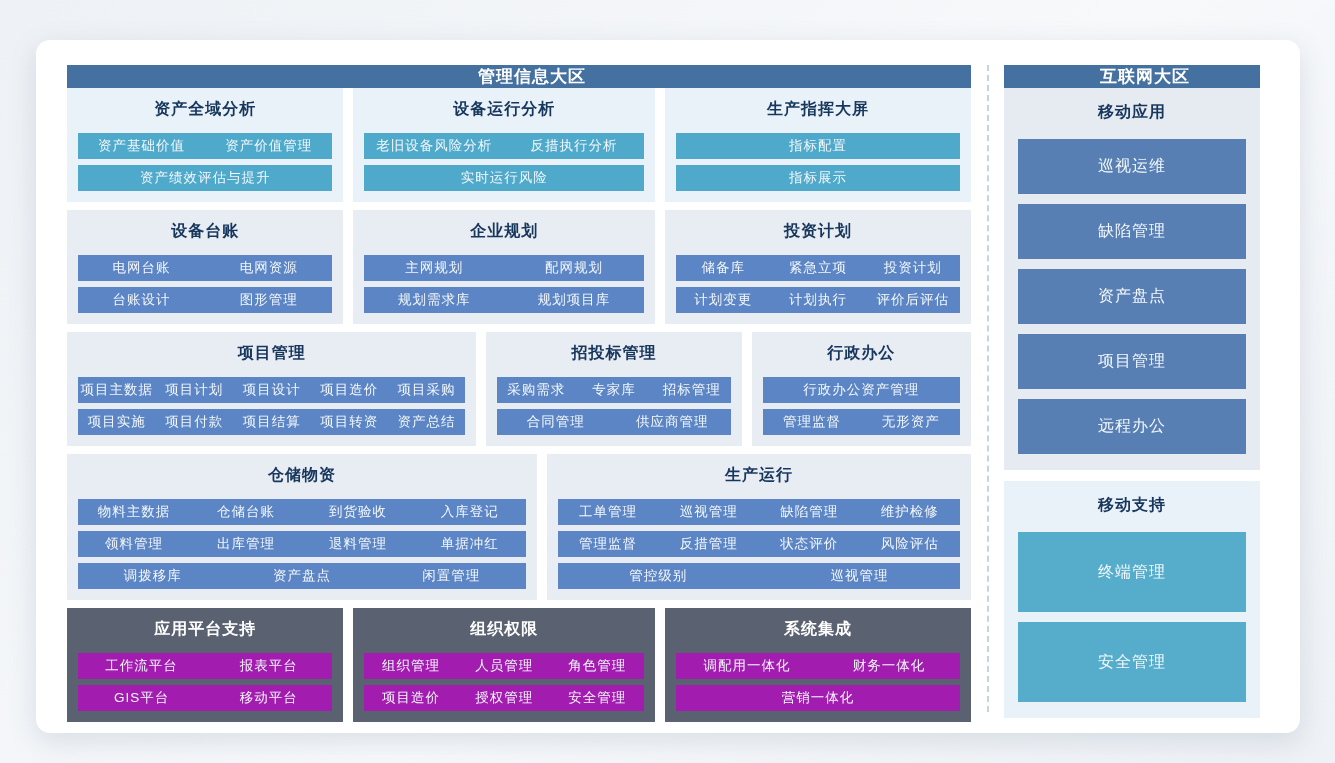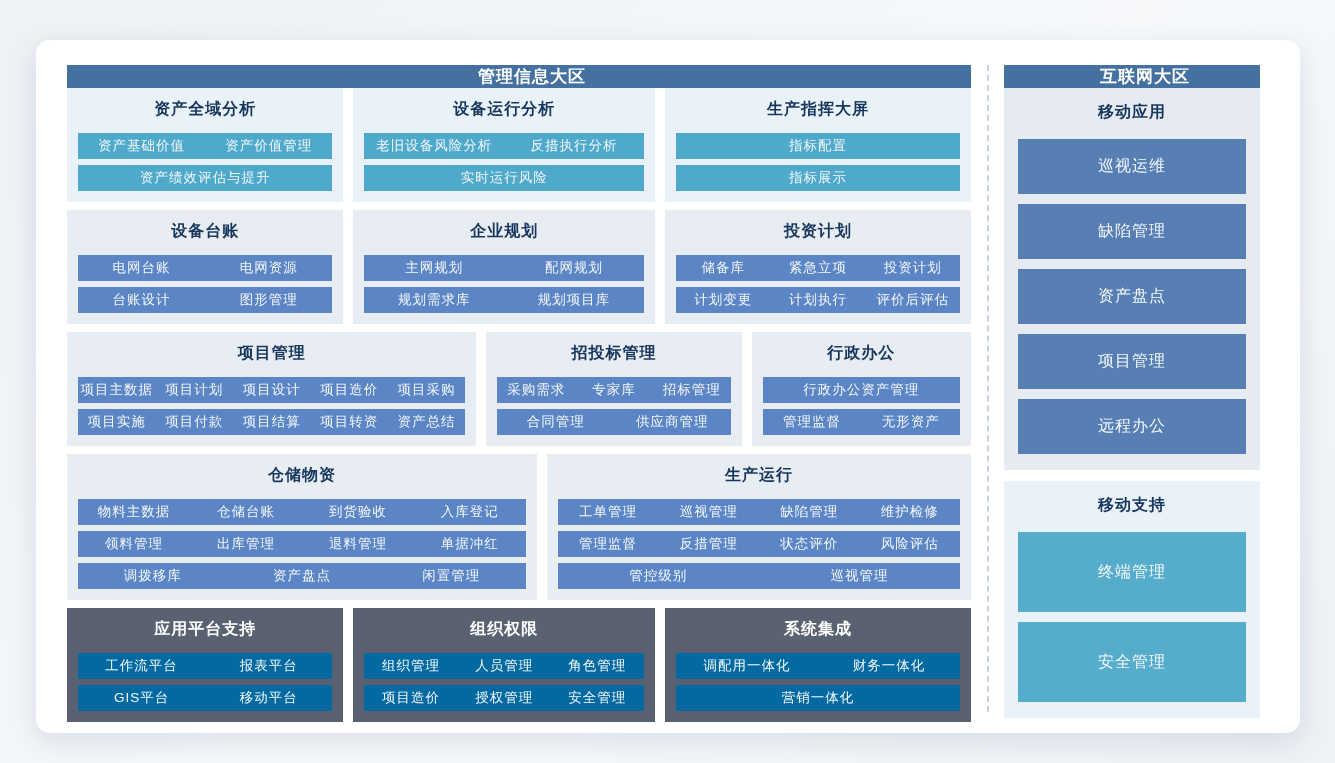--- a/index.html
+++ b/index.html
@@ -37,21 +37,21 @@
   .btn-row{display:flex;margin-top:6px;flex:1;}
   .module-btn{
     flex:1;min-height:26px;display:flex;align-items:center;justify-content:center;
     color:#F4F8FB;font-size:13.5px;background:#5B85C5;
     white-space:nowrap;padding:0 2px;letter-spacing:1px;cursor:default;
   }
   .p-teal{background:#EAF2F9;}
   .p-teal .module-btn{background:#4FA9CB;}
   .p-dark{background:#5A6170;}
   .p-dark .panel-title{color:#ffffff;}
-  .p-dark .module-btn{background:#0369a1;}
+  .p-dark .module-btn{background:#a21caf;}
   
   .divider{flex:0 0 33px;display:flex;justify-content:center;}
   .divider-line{width:0;border-left:2px dashed #C7D3DF;height:100%;}
   
   .right-zone{flex:1;display:flex;flex-direction:column;}
   .right-zone .rows{gap:11px;}
   .ipanel{padding:9px 14px 16px;}
   .ipanel .panel-title{padding:5px 0 6px;}
   .ipanel .btn-row{margin-top:10px;}
   .p-mobile{background:#E6EAF1;}

